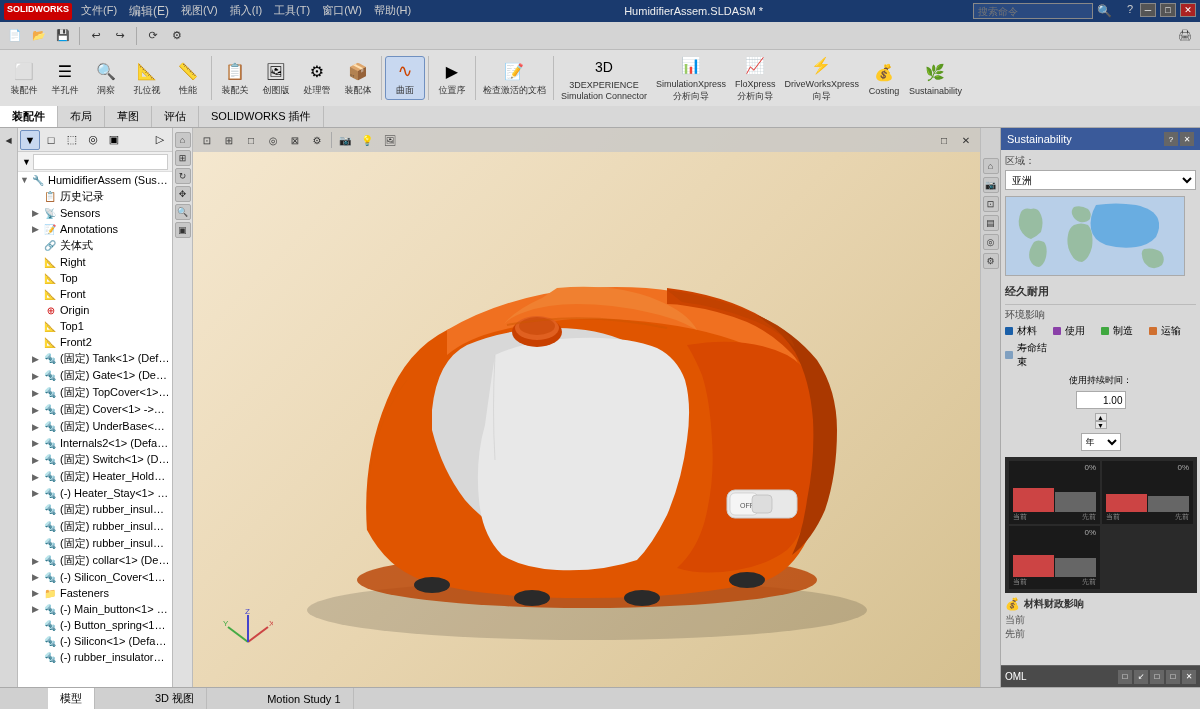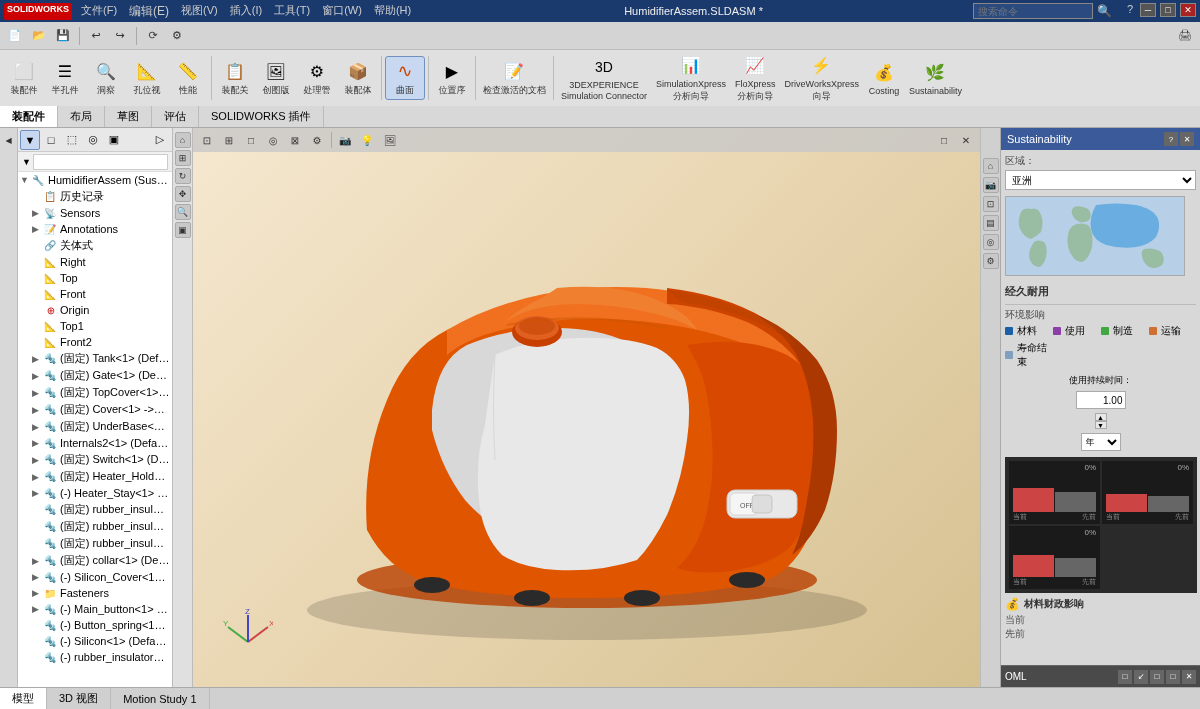--- a/index.html
+++ b/index.html
@@ -386,20 +386,21 @@
       height: 100%;
     }
     .view-tab {
       padding: 0 12px;
       font-size: 11px;
       cursor: pointer;
       border-right: 1px solid #bbb;
       display: flex;
       align-items: center;
       background: #d0d0d0;
+      margin-left: 48px;
     }
     .view-tab.active { background: white; }
     #status-bar {
       flex: 1;
       display: flex;
       align-items: center;
       justify-content: space-between;
       padding: 0 8px;
       font-size: 10px;
       color: #333;

